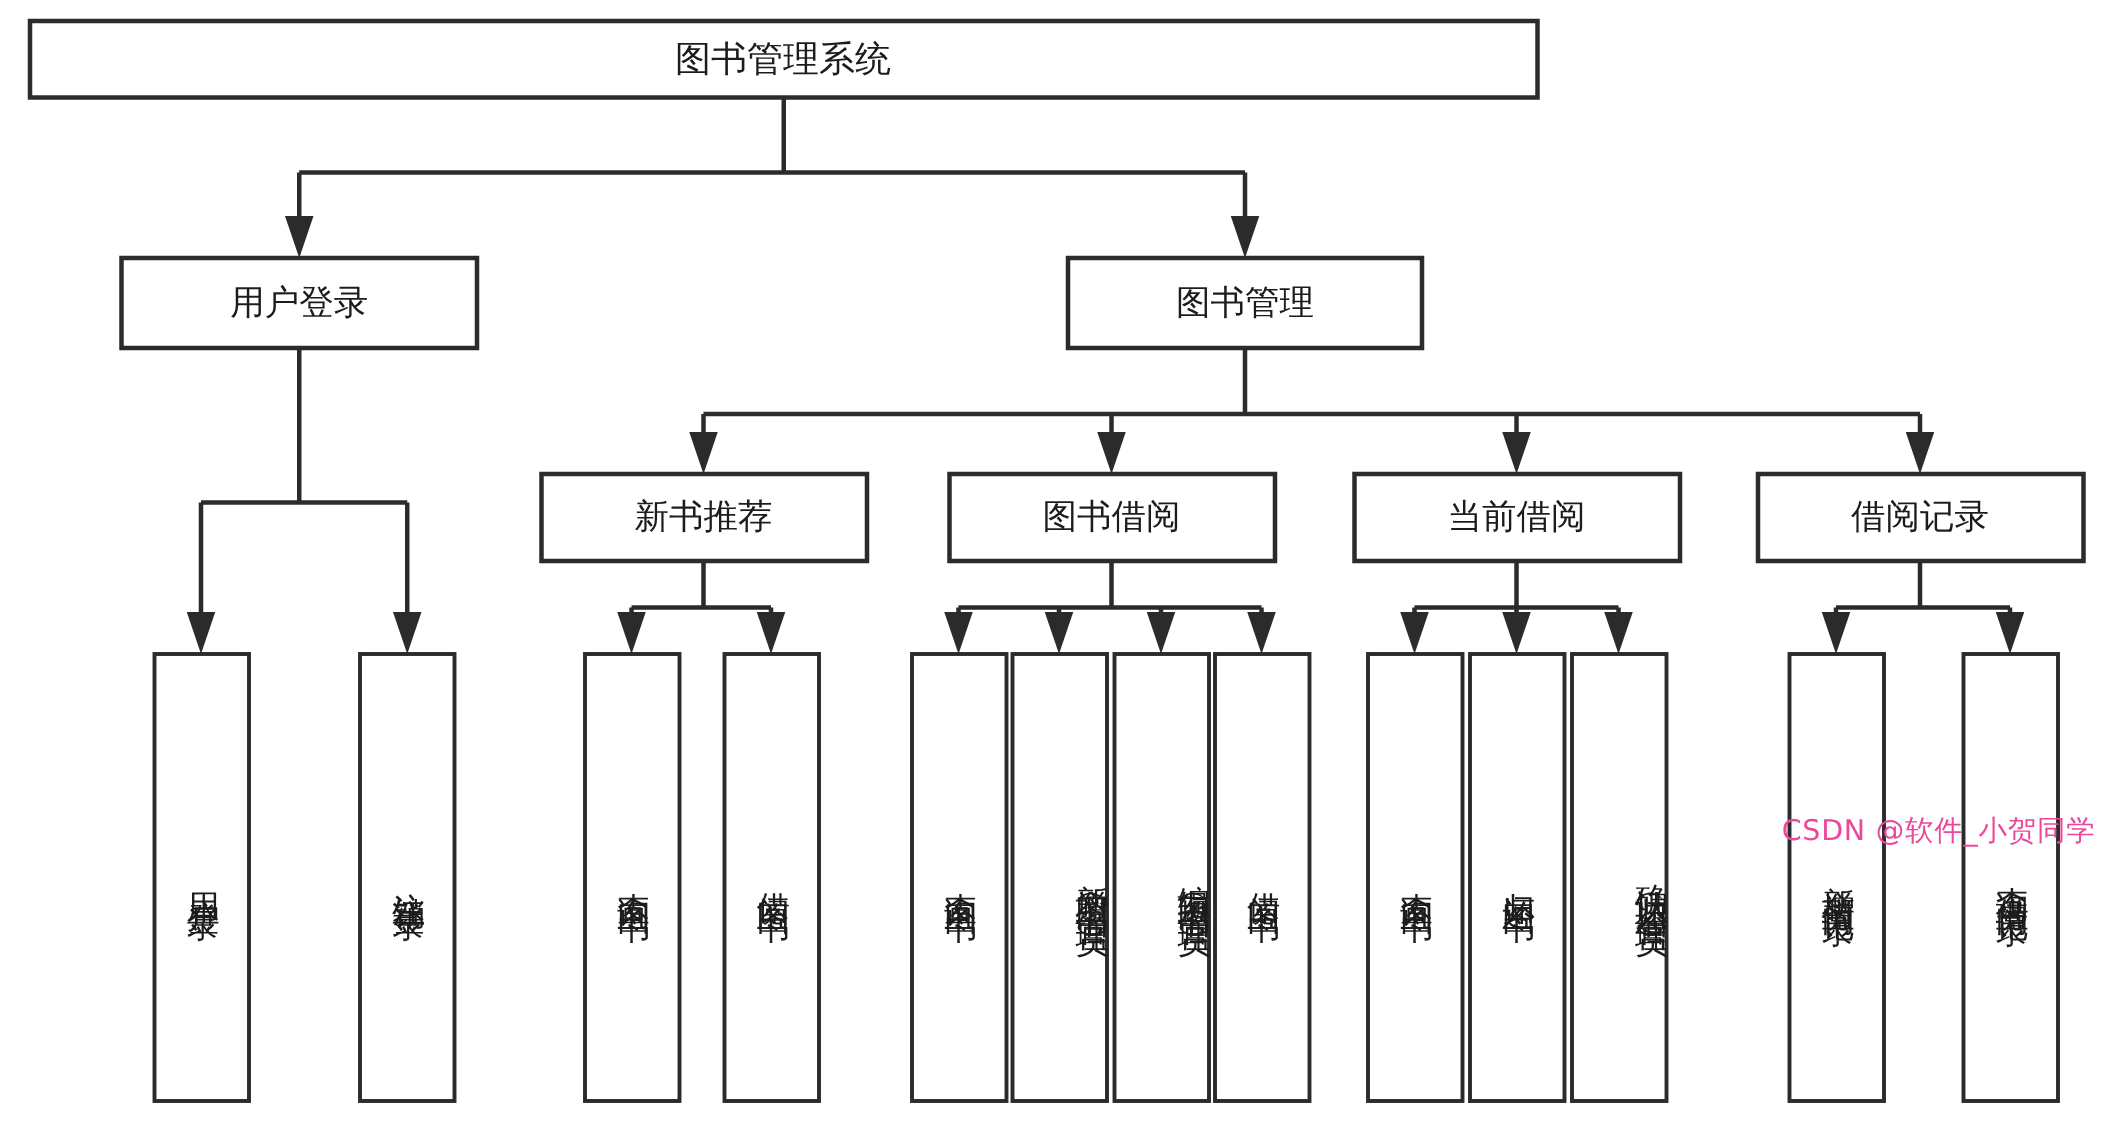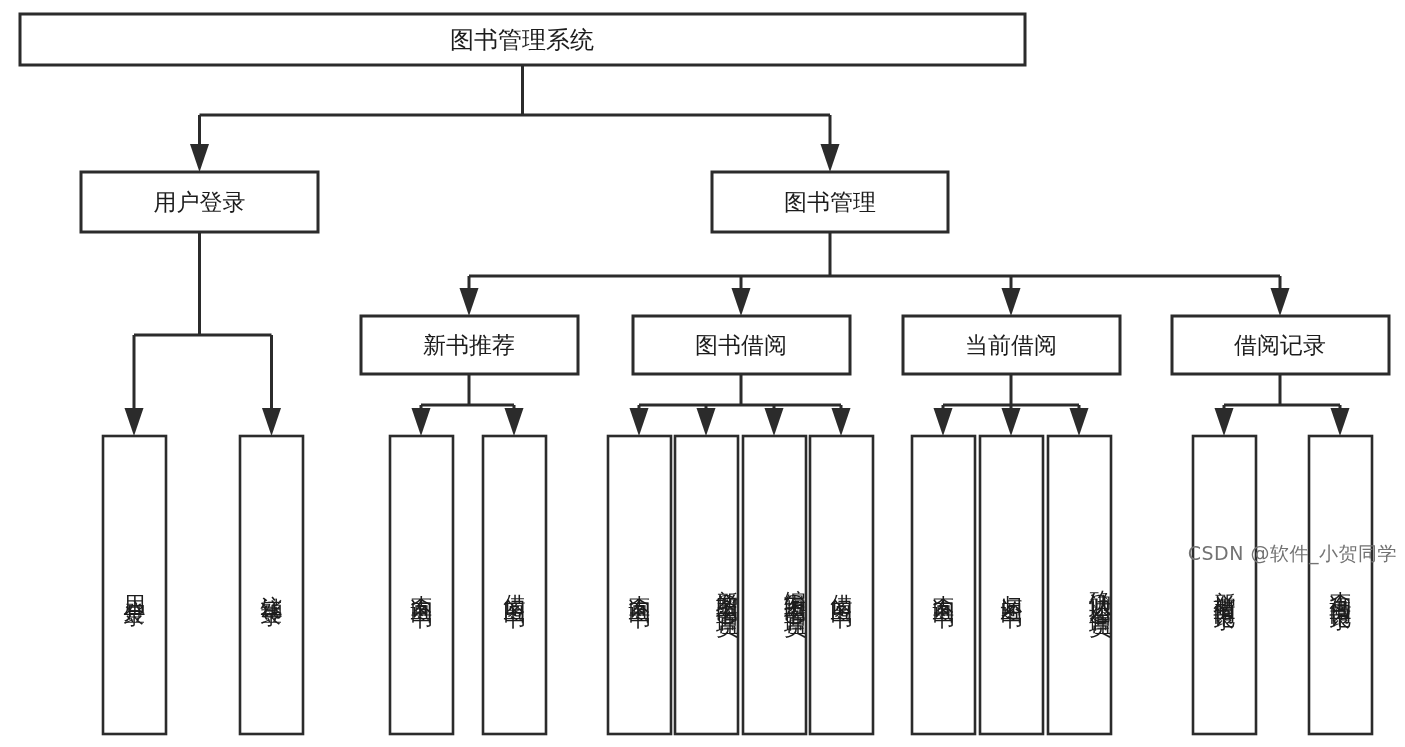--- a/index.html
+++ b/index.html
@@ -72,21 +72,21 @@
     white-space: nowrap;
     pointer-events: none;
     user-select: none;
   }
   .watermark {
     position: absolute;
     right: 8px;
     bottom: 6px;
     font-family: "DejaVu Sans", "Liberation Sans", sans-serif;
     font-size: 19px;
-    color: #737373;
+    color: #ec4899;
     letter-spacing: 0.5px;
     white-space: nowrap;
   }
 </style>
 </head>
 <body>
 
 <div id="diagram-root">
 
   <svg class="canvas" viewBox="0 0 1405 747">

